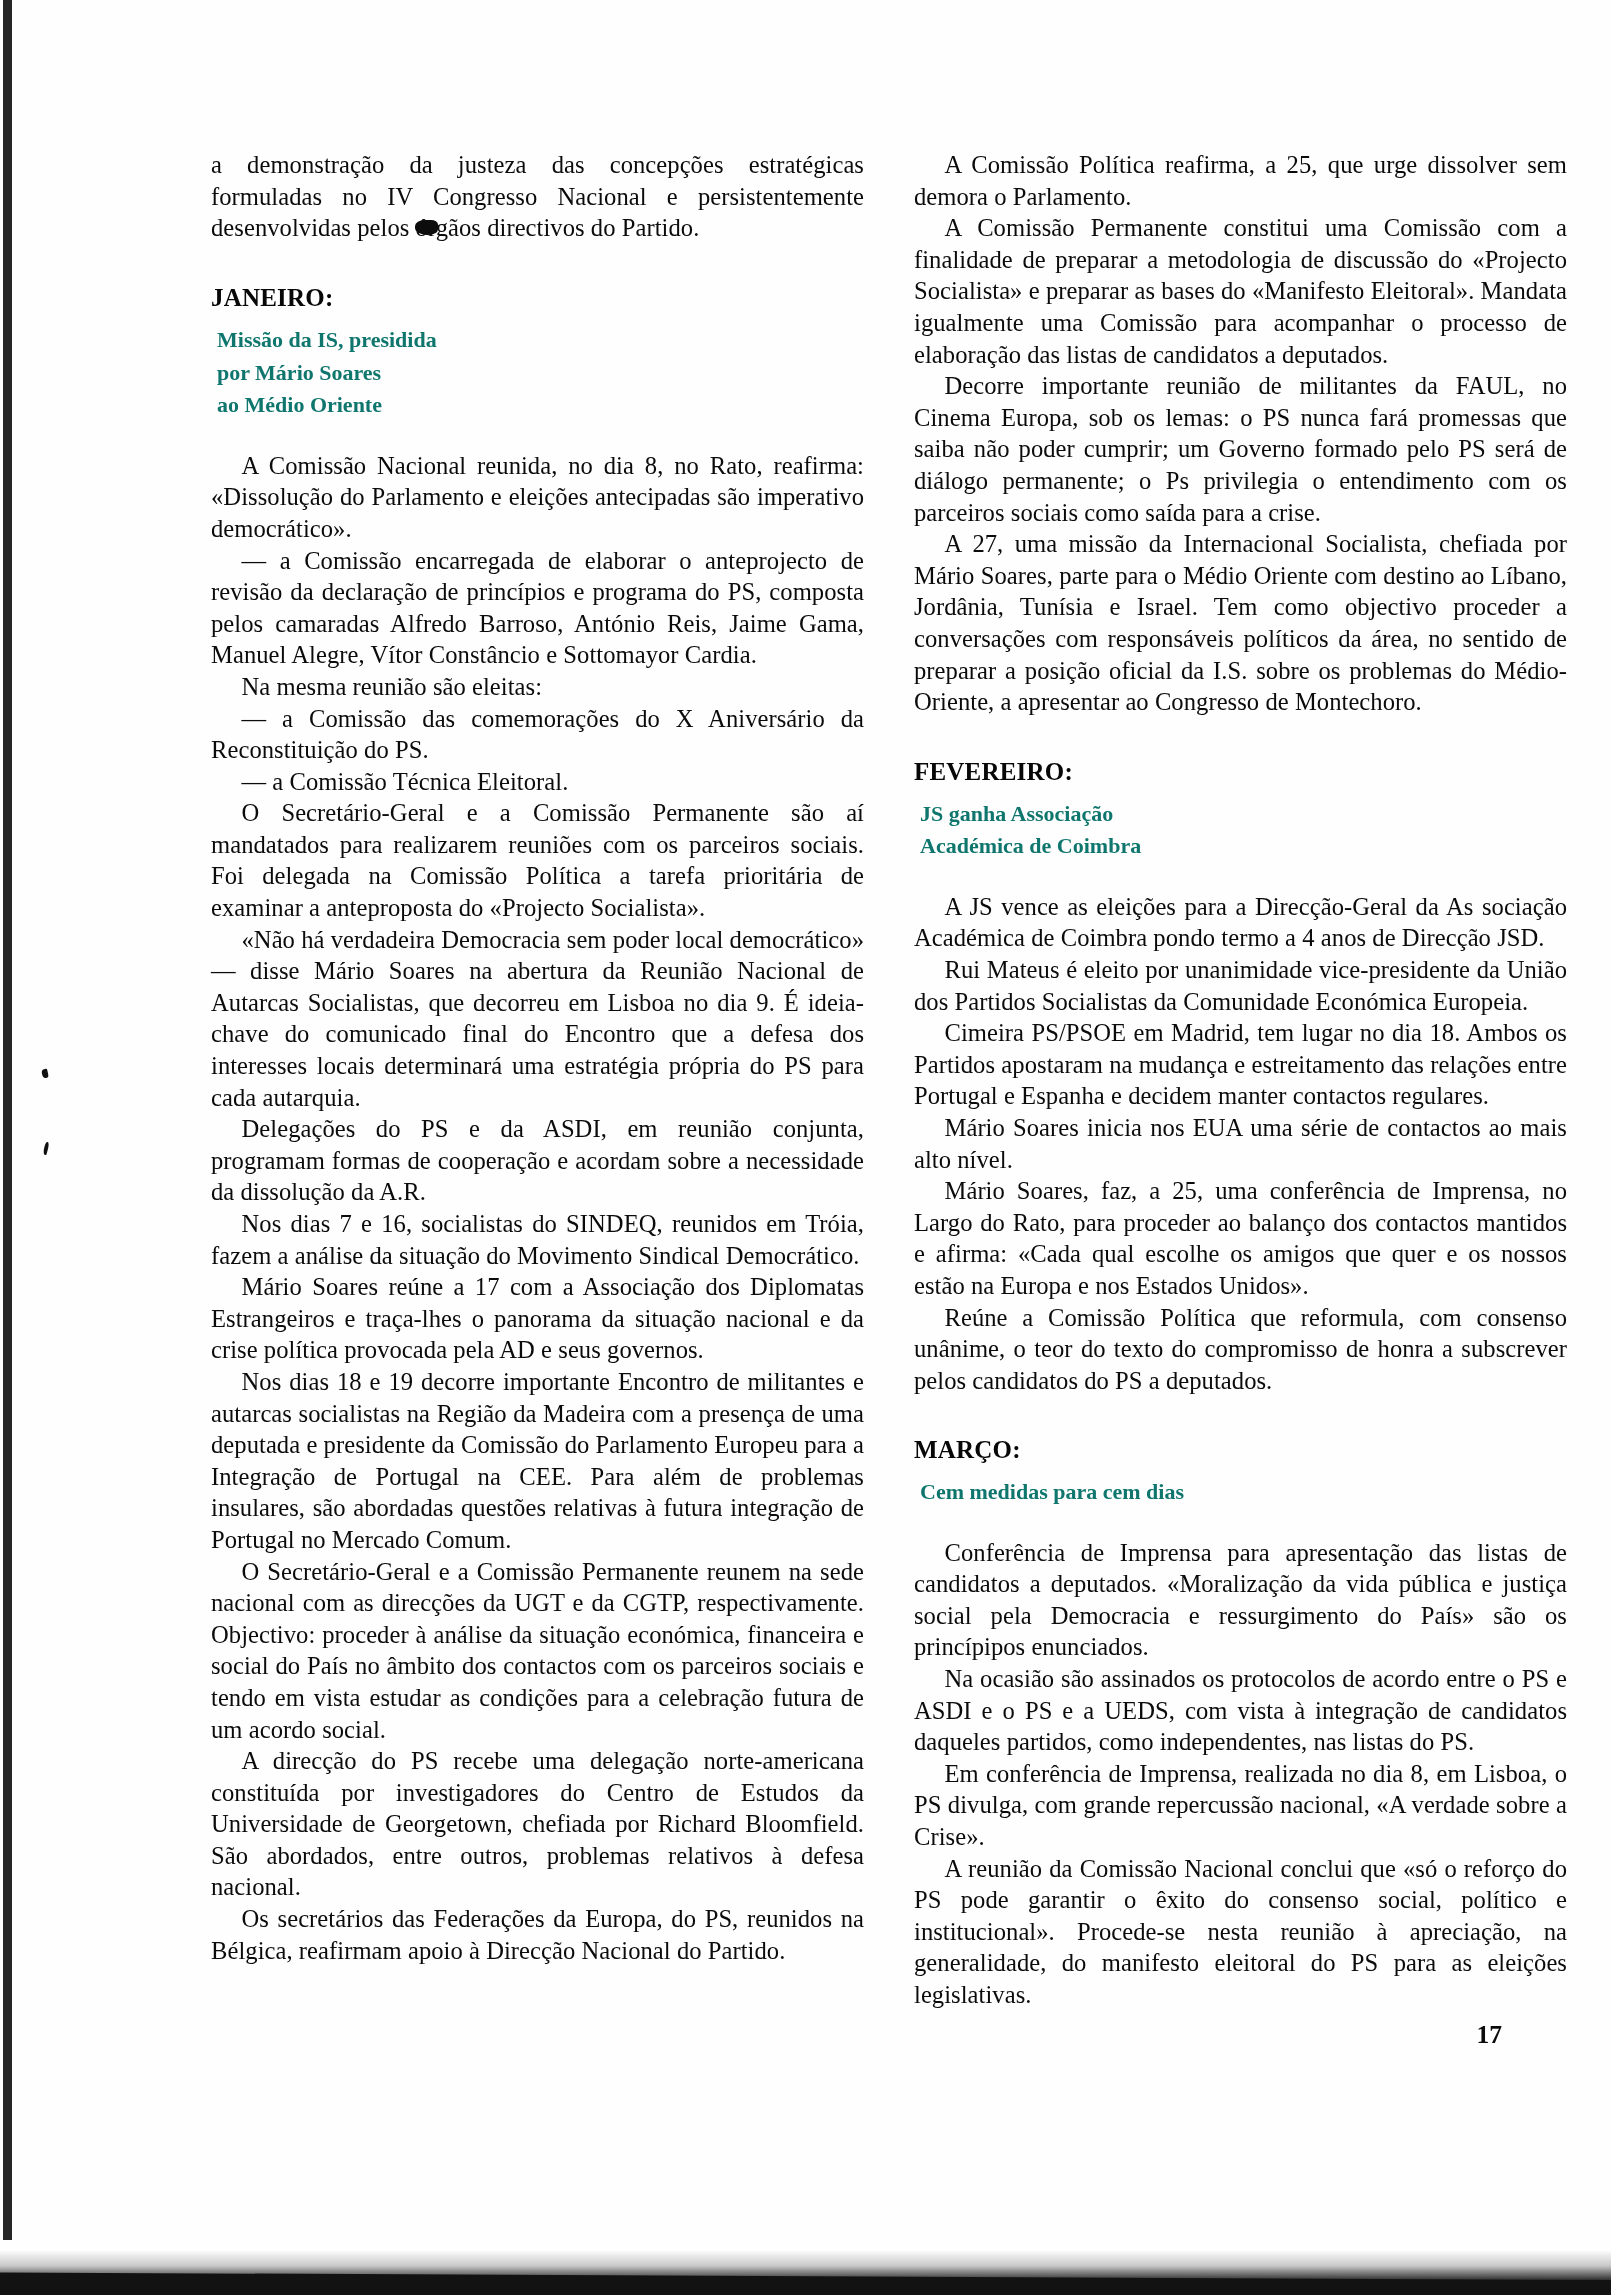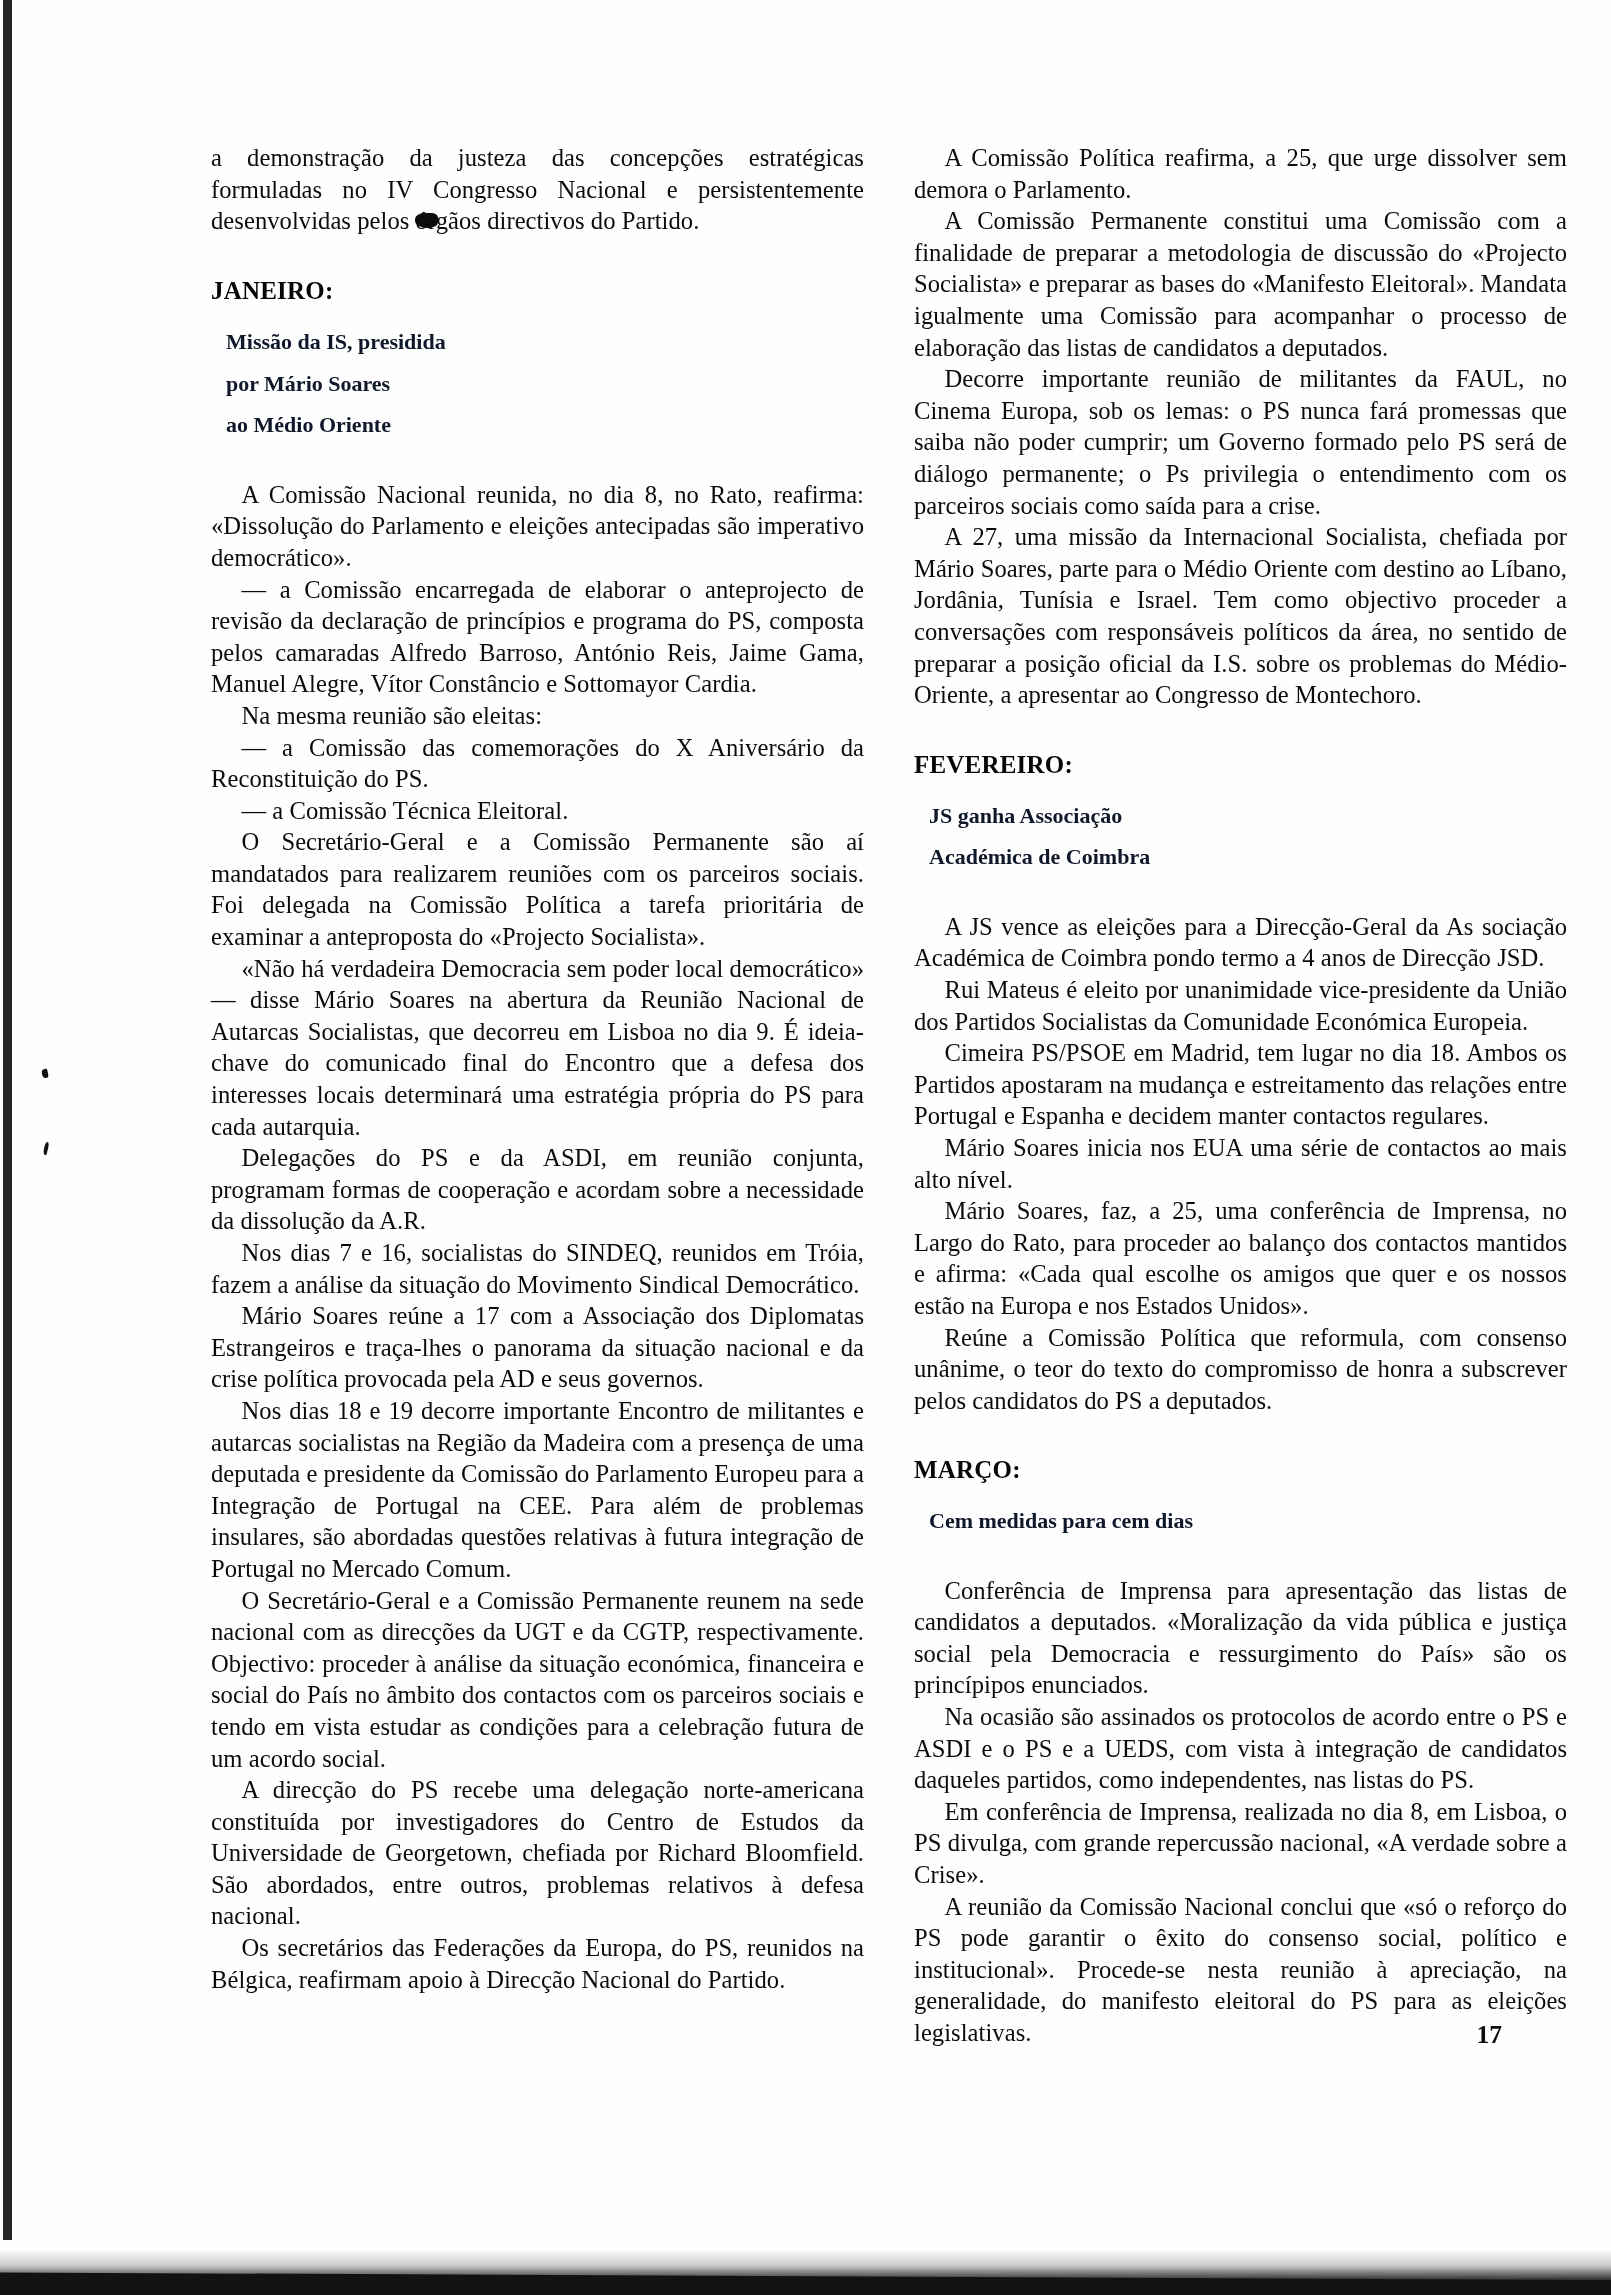--- a/index.html
+++ b/index.html
@@ -64,21 +64,21 @@
     width: 4.4px;
     height: 13.3px;
     border-radius: 40% 50% 10% 60%;
     transform: rotate(7deg) skewX(-8deg);
   }
 
   
   .columns {
     position: absolute;
     left: 0;
-    top: 0;
+    top: 7px;
     width: 1612px;
     height: 1743px;
   }
   .col {
     position: absolute;
     top: 142px;
     width: 653px;
   }
   .col-left  { left: 211px; }
   .col-right { left: 914px; }
@@ -98,25 +98,25 @@
 
   .month-head {
     margin: 0;
     font-size: 25px;
     font-weight: bold;
     line-height: 1.24;
     color: #070707;
     letter-spacing: 0.2px;
   }
   .sub-head {
-    margin: 15px;
+    margin: 6px;
     font-size: 22px;
     font-weight: bold;
     line-height: 1.22;
-    color: #0f172a;
+    color: #0f766e;
   }
   .gap-lg { height: 38px; }
   .gap-md { height: 24.6px; }
   .gap-xs { height: 7.9px; }
 
   .blot {
     position: relative;
     display: inline-block;
   }
   .blot::after {

